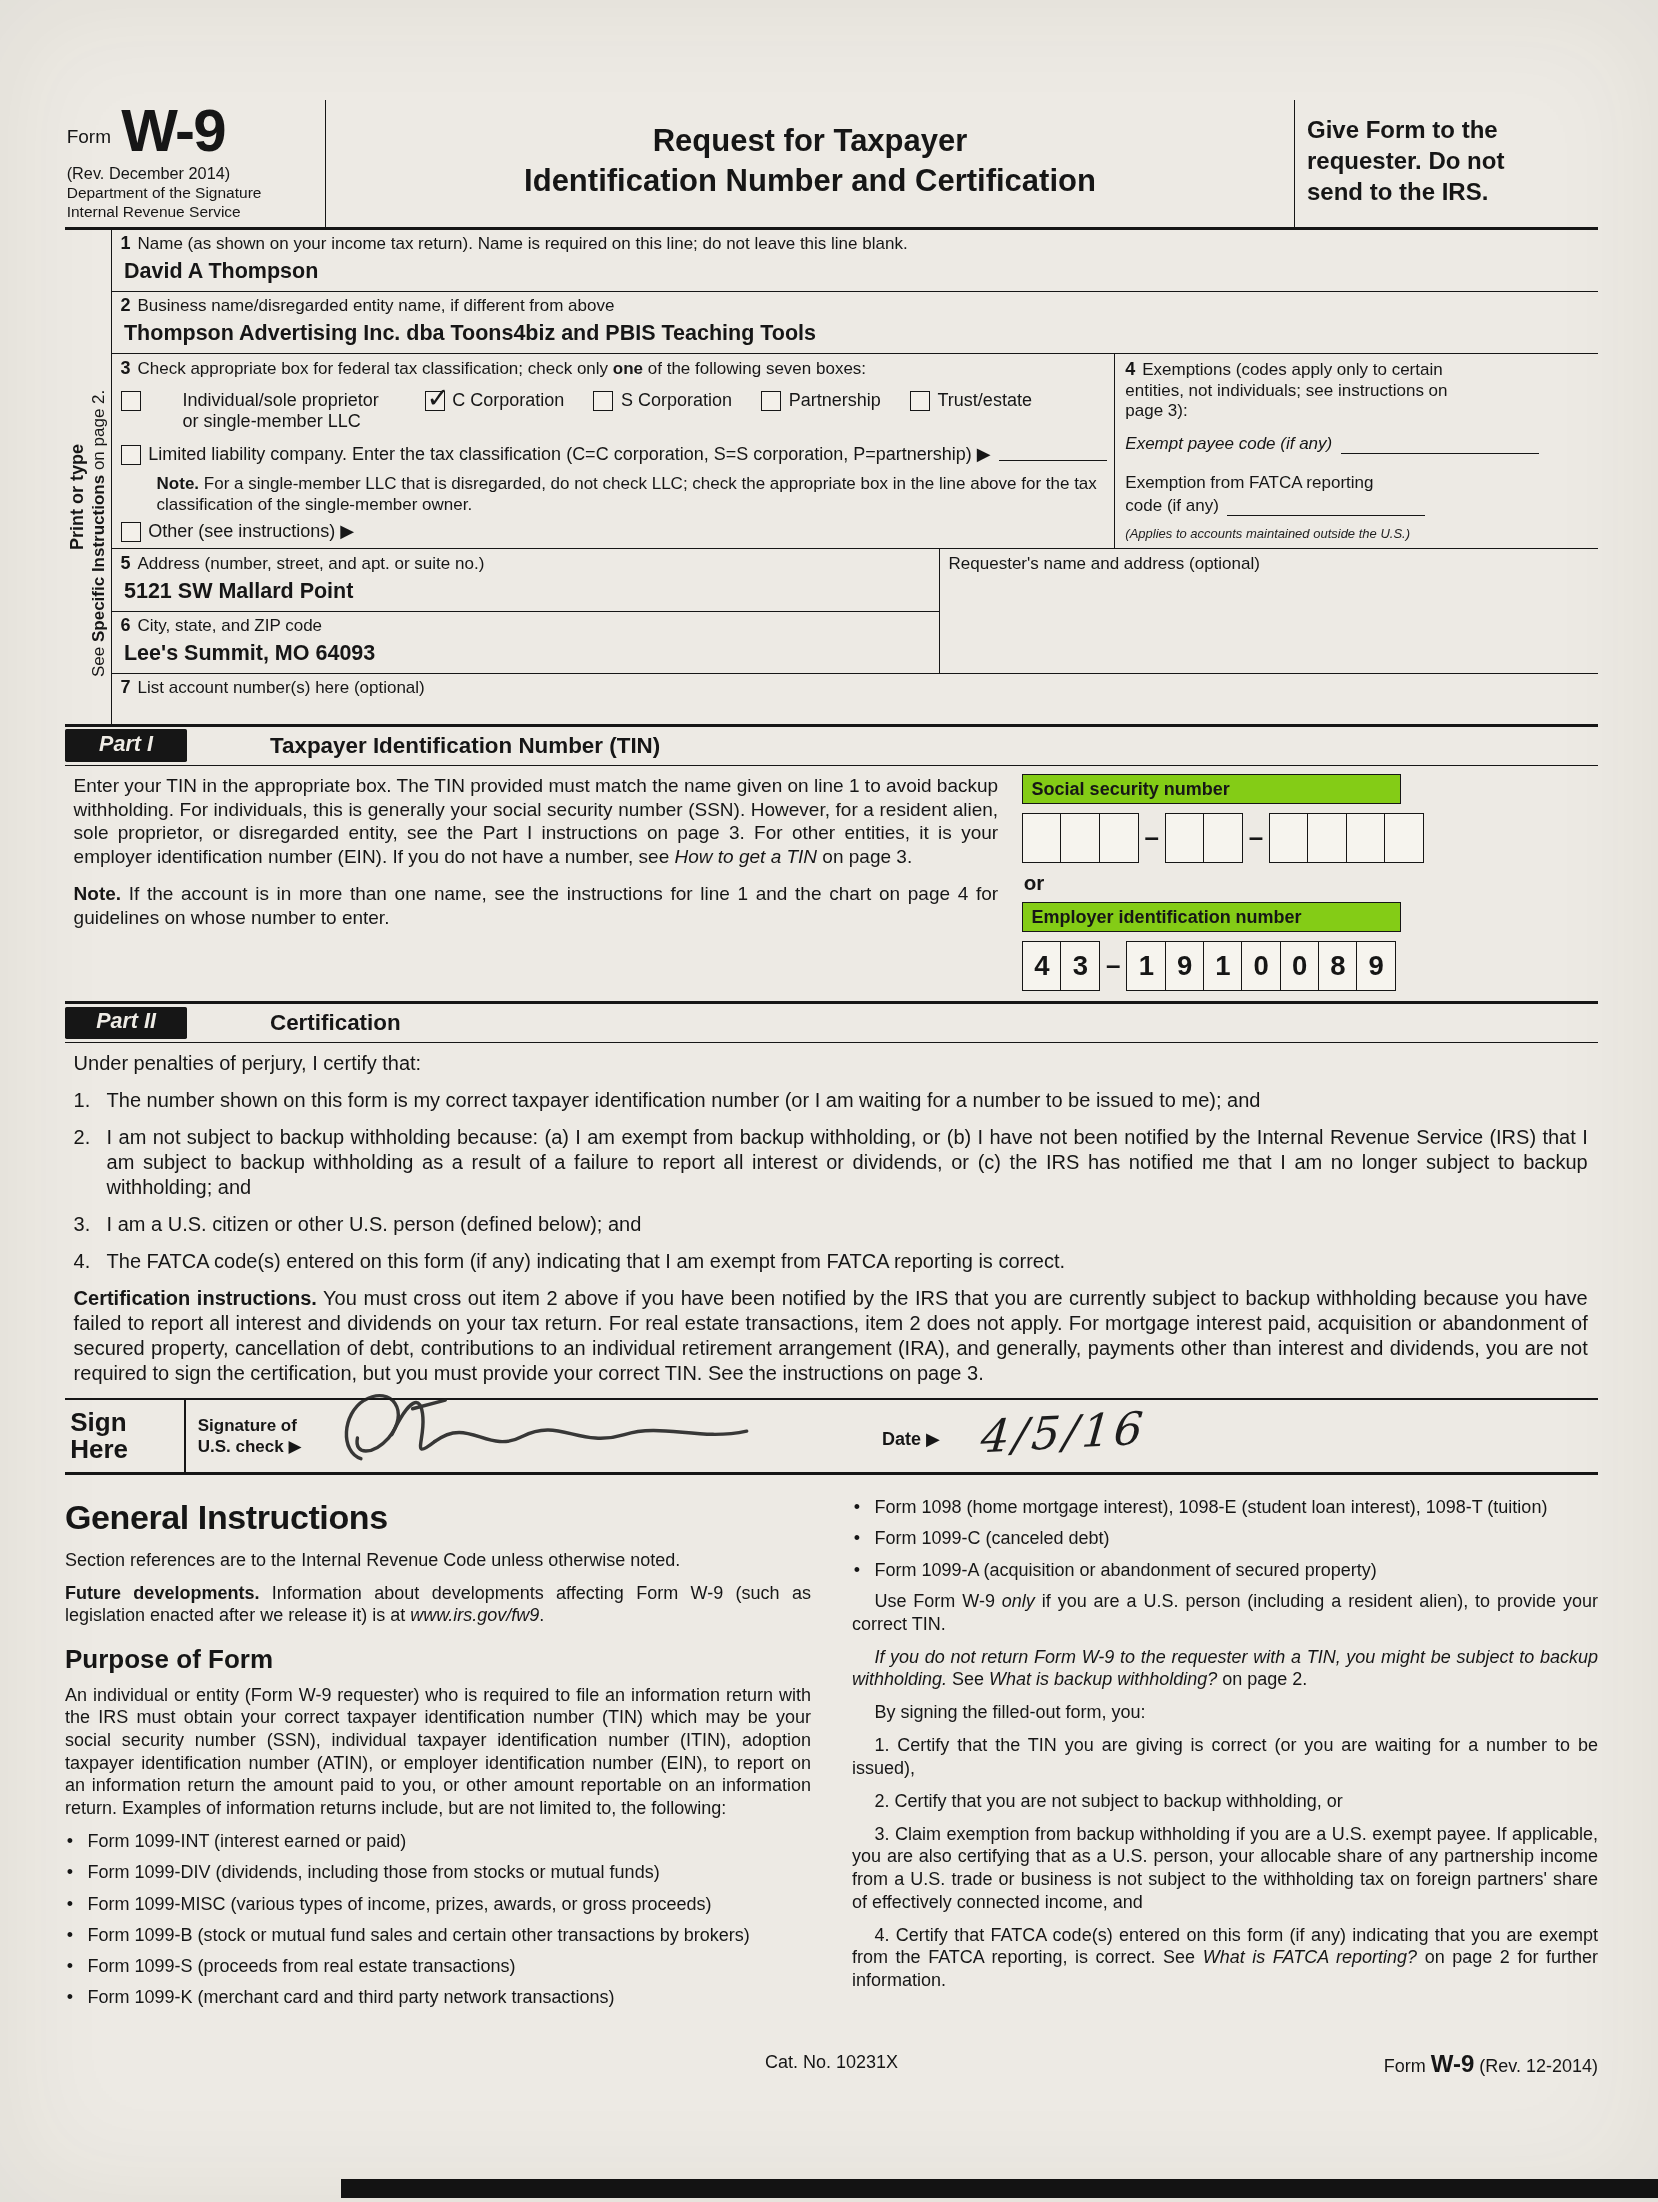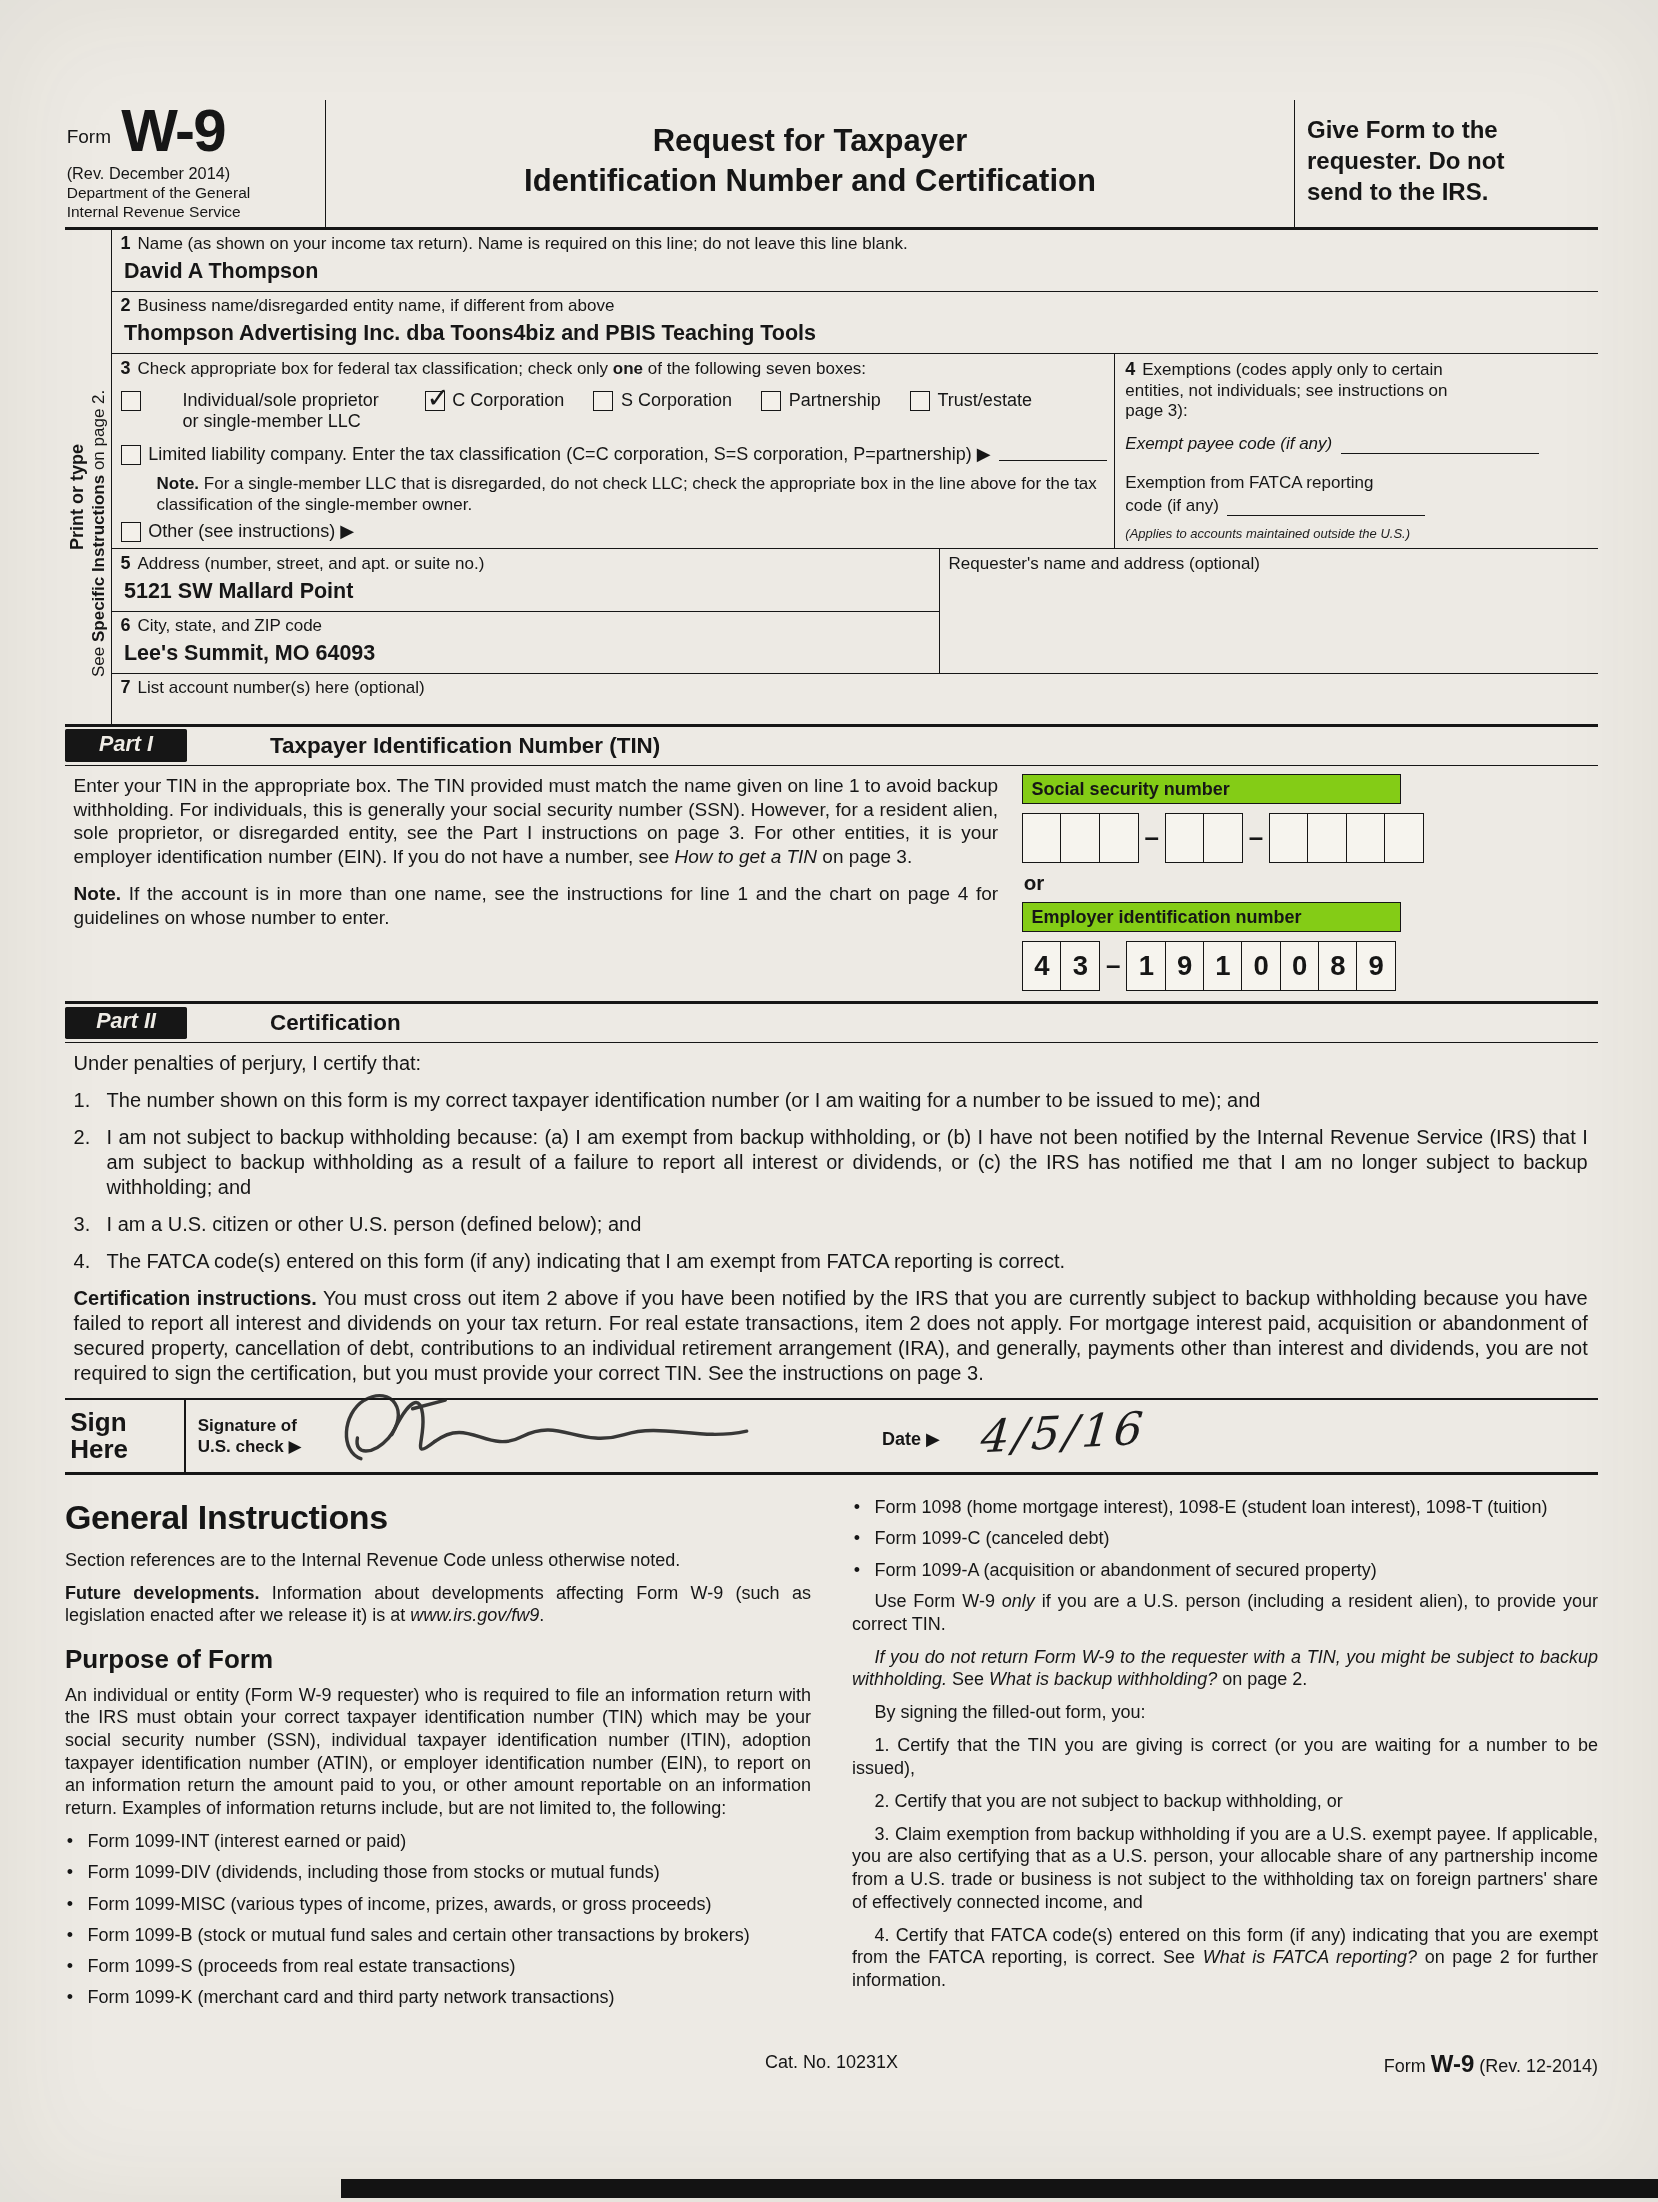--- a/index.html
+++ b/index.html
@@ -132,21 +132,21 @@
 <div class="page">
   <div class="sheet">
 
     <div class="hdr">
       <div class="hdr-left">
         <div class="form-line">
           <span class="form-word">Form</span>
           <span class="w9-big">W-9</span>
         </div>
         <div class="rev">(Rev. December 2014)</div>
-        <div class="dept">Department of the General</div>
+        <div class="dept">Department of the Signature</div>
         <div class="dept">Internal Revenue Service</div>
       </div>
       <div class="hdr-mid">
         <div>Request for Taxpayer</div>
         <div>Identification Number and Certification</div>
       </div>
       <div class="hdr-right">Give Form to the requester. Do not send to the IRS.</div>
     </div>
 
     <div class="main">

